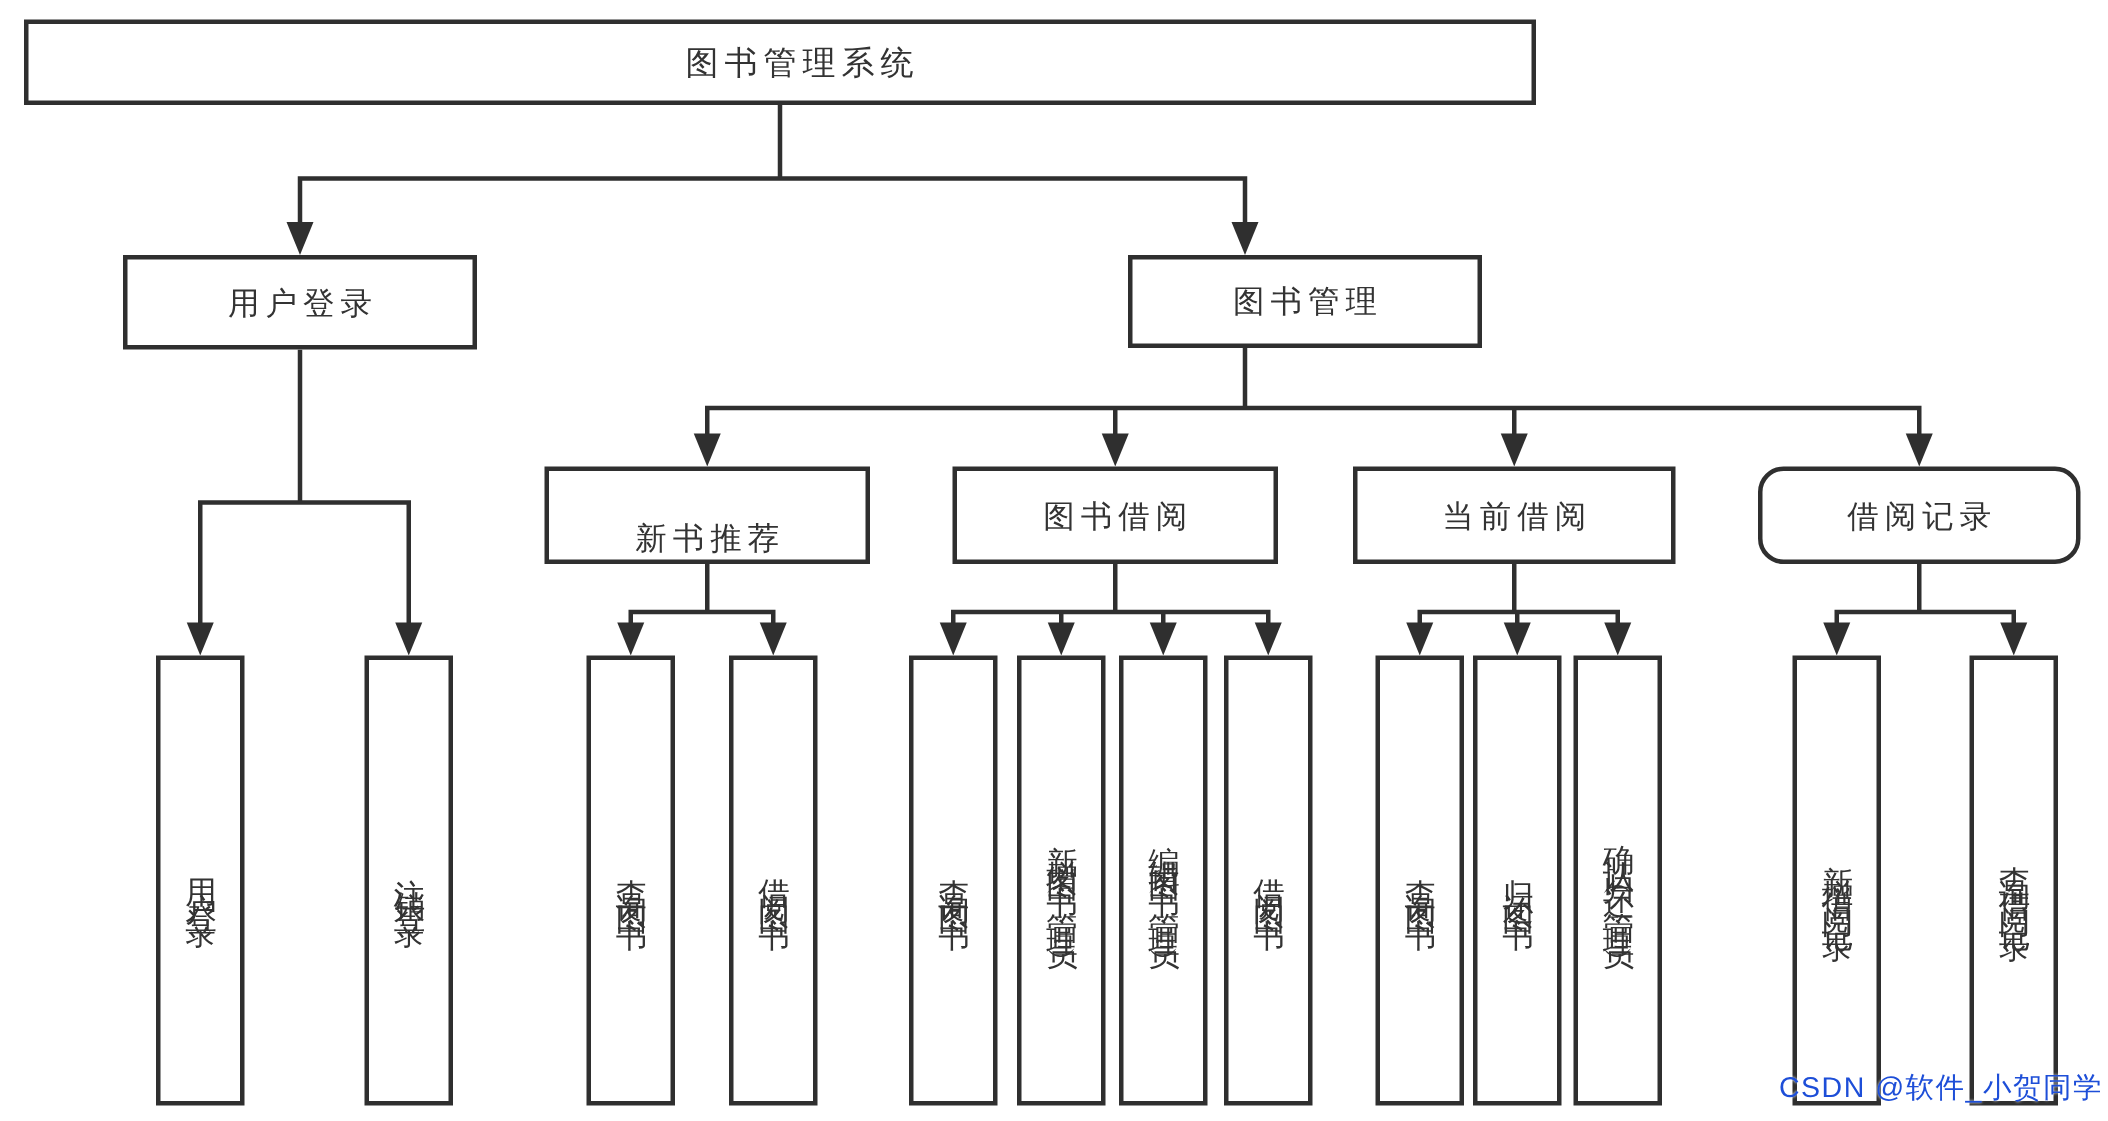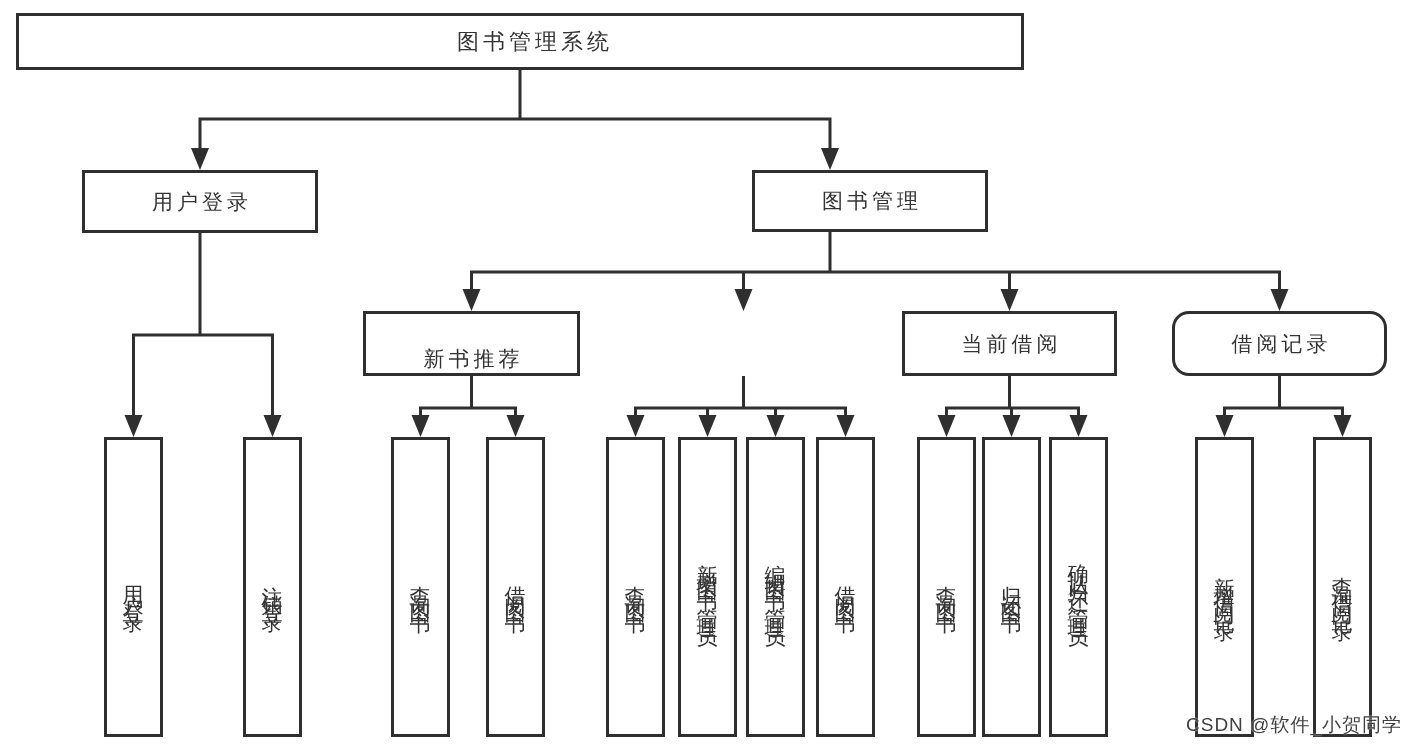--- a/index.html
+++ b/index.html
@@ -35,21 +35,21 @@
     letter-spacing:9px;
     line-height:1;
   }
   .node-v span{display:block;margin-left:0;}
   .watermark{
     position:absolute;
     left:1186px;top:712px;
     z-index:3;
     font-size:19px;
     letter-spacing:1px;
-    color:#404040;
+    color:#1d4ed8;
     text-shadow:0 0 2px #ffffff;
     white-space:nowrap;
   }
 </style>
 </head>
 <body>
 
 <div class="canvas">
 
   <svg class="wires" width="1405" height="747" viewBox="0 0 1405 747" fill="none" stroke="#2f2f2f" stroke-width="3">
@@ -95,20 +95,23 @@
   <div class="node node-h" style="left:82px;top:170px;width:236px;height:63px;">
     <span>用户登录</span>
   </div>
   <div class="node node-h" style="left:712px;top:170px;width:236px;height:62px;margin-left:40px;">
     <span>图书管理</span>
   </div>
 
   <div class="node node-h" style="left:363px;top:311px;width:217px;height:65px;align-items:flex-end;">
     <span>新书推荐</span>
   </div>
+  <div class="node node-h" style="left:635px;top:311px;width:217px;height:65px;">
+    <span>图书借阅</span>
+  </div>
   <div class="node node-h" style="left:902px;top:311px;width:215px;height:65px;text-align:right;">
     <span>当前借阅</span>
   </div>
   <div class="node node-h" style="left:1172px;top:311px;width:215px;height:65px;border-radius:17px;">
     <span>借阅记录</span>
   </div>
 
   <div class="node node-v" style="left:104px;top:437px;width:59px;height:300px;">
     <span>用户登录</span>
   </div>

